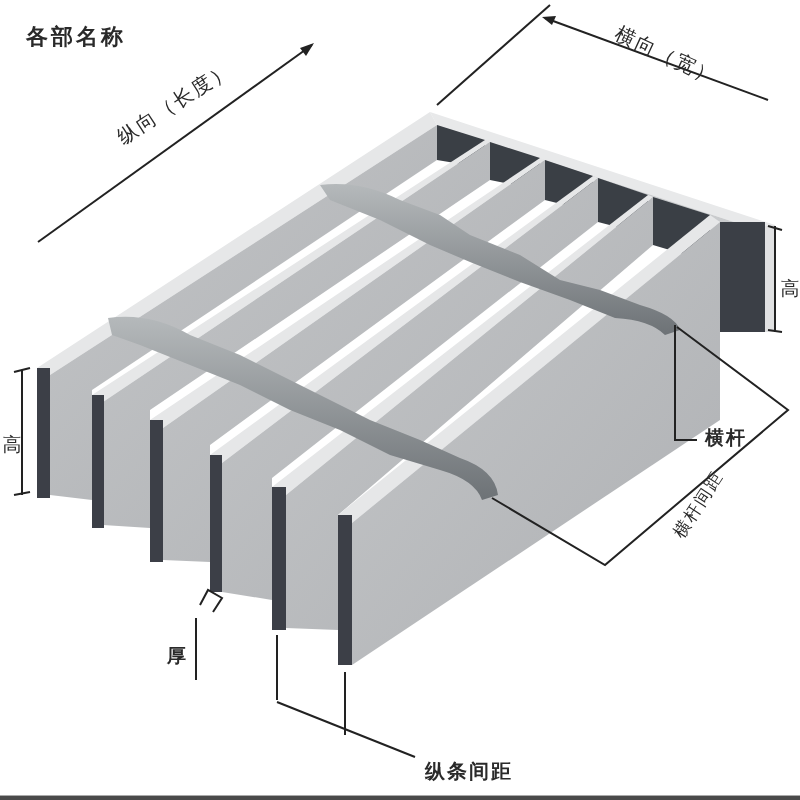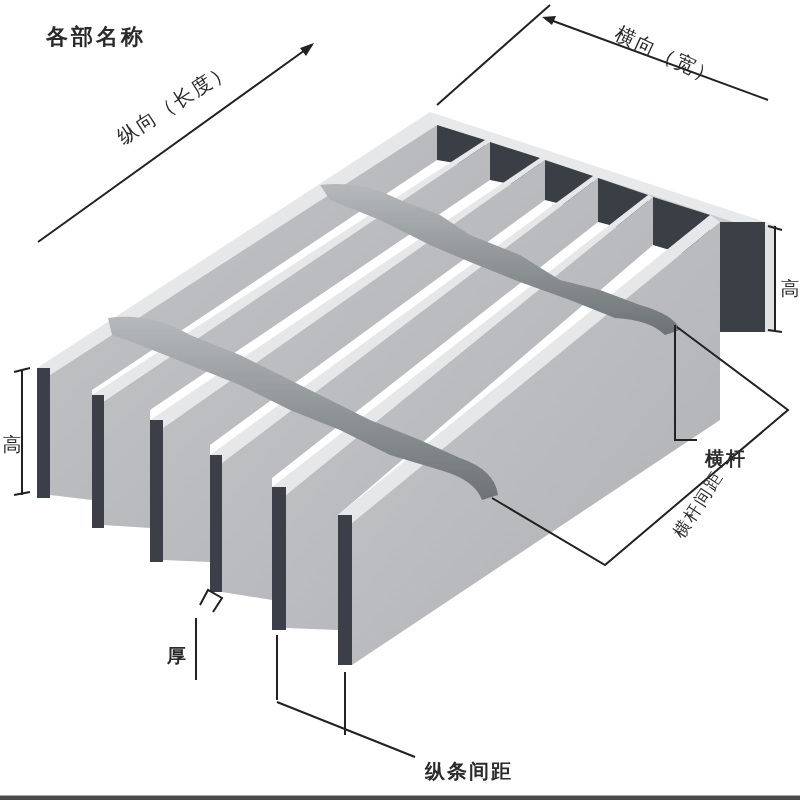--- a/index.html
+++ b/index.html
@@ -1,25 +1,25 @@
 <!DOCTYPE html>
 <html><head>
 <meta charset="utf-8">
 <style>
   html,body{margin:0;padding:0;background:#ffffff;}
   #stage{position:relative;width:800px;height:800px;overflow:hidden;background:#ffffff;
     font-family:"DejaVu Sans","Liberation Sans",sans-serif;color:#1e1e1e;}
   svg{position:absolute;left:0;top:0;}
   .lbl{position:absolute;font-size:20px;font-weight:bold;color:#2a2a2a;white-space:nowrap;letter-spacing:2px;}
-  .title{left:46px;top:22px;font-size:22px;letter-spacing:3px;}
+  .title{left:26px;top:22px;font-size:22px;letter-spacing:3px;}
   .rot-long{left:112px;top:128px;transform:rotate(-33deg);transform-origin:left top;font-weight:normal;}
   .rot-wide{left:622px;top:20px;transform:rotate(25deg);transform-origin:left top;font-weight:normal;}
   .high-r{left:778px;top:262px;writing-mode:vertical-rl;font-weight:normal;font-size:19px;}
   .high-l{left:0px;top:418px;writing-mode:vertical-rl;font-weight:normal;font-size:19px;}
-  .cross{left:705px;top:425px;font-size:19px;margin-top:21px;}
+  .cross{left:705px;top:425px;font-size:19px;}
   .cross-sp{left:668px;top:530px;transform:rotate(-57deg);transform-origin:left top;font-size:17px;font-weight:normal;}
   .thick{left:167px;top:643px;font-size:19px;}
   .bar-sp{left:425px;top:758px;font-size:20px;text-align:right;}
   .bottom-rule{position:absolute;left:0;top:795px;width:800px;height:5px;background:#4a4a4a;border-top:1px solid #aaa;}
 </style>
 </head>
 <body>
 
 <div id="stage">
   <svg width="800" height="800" viewBox="0 0 800 800">

